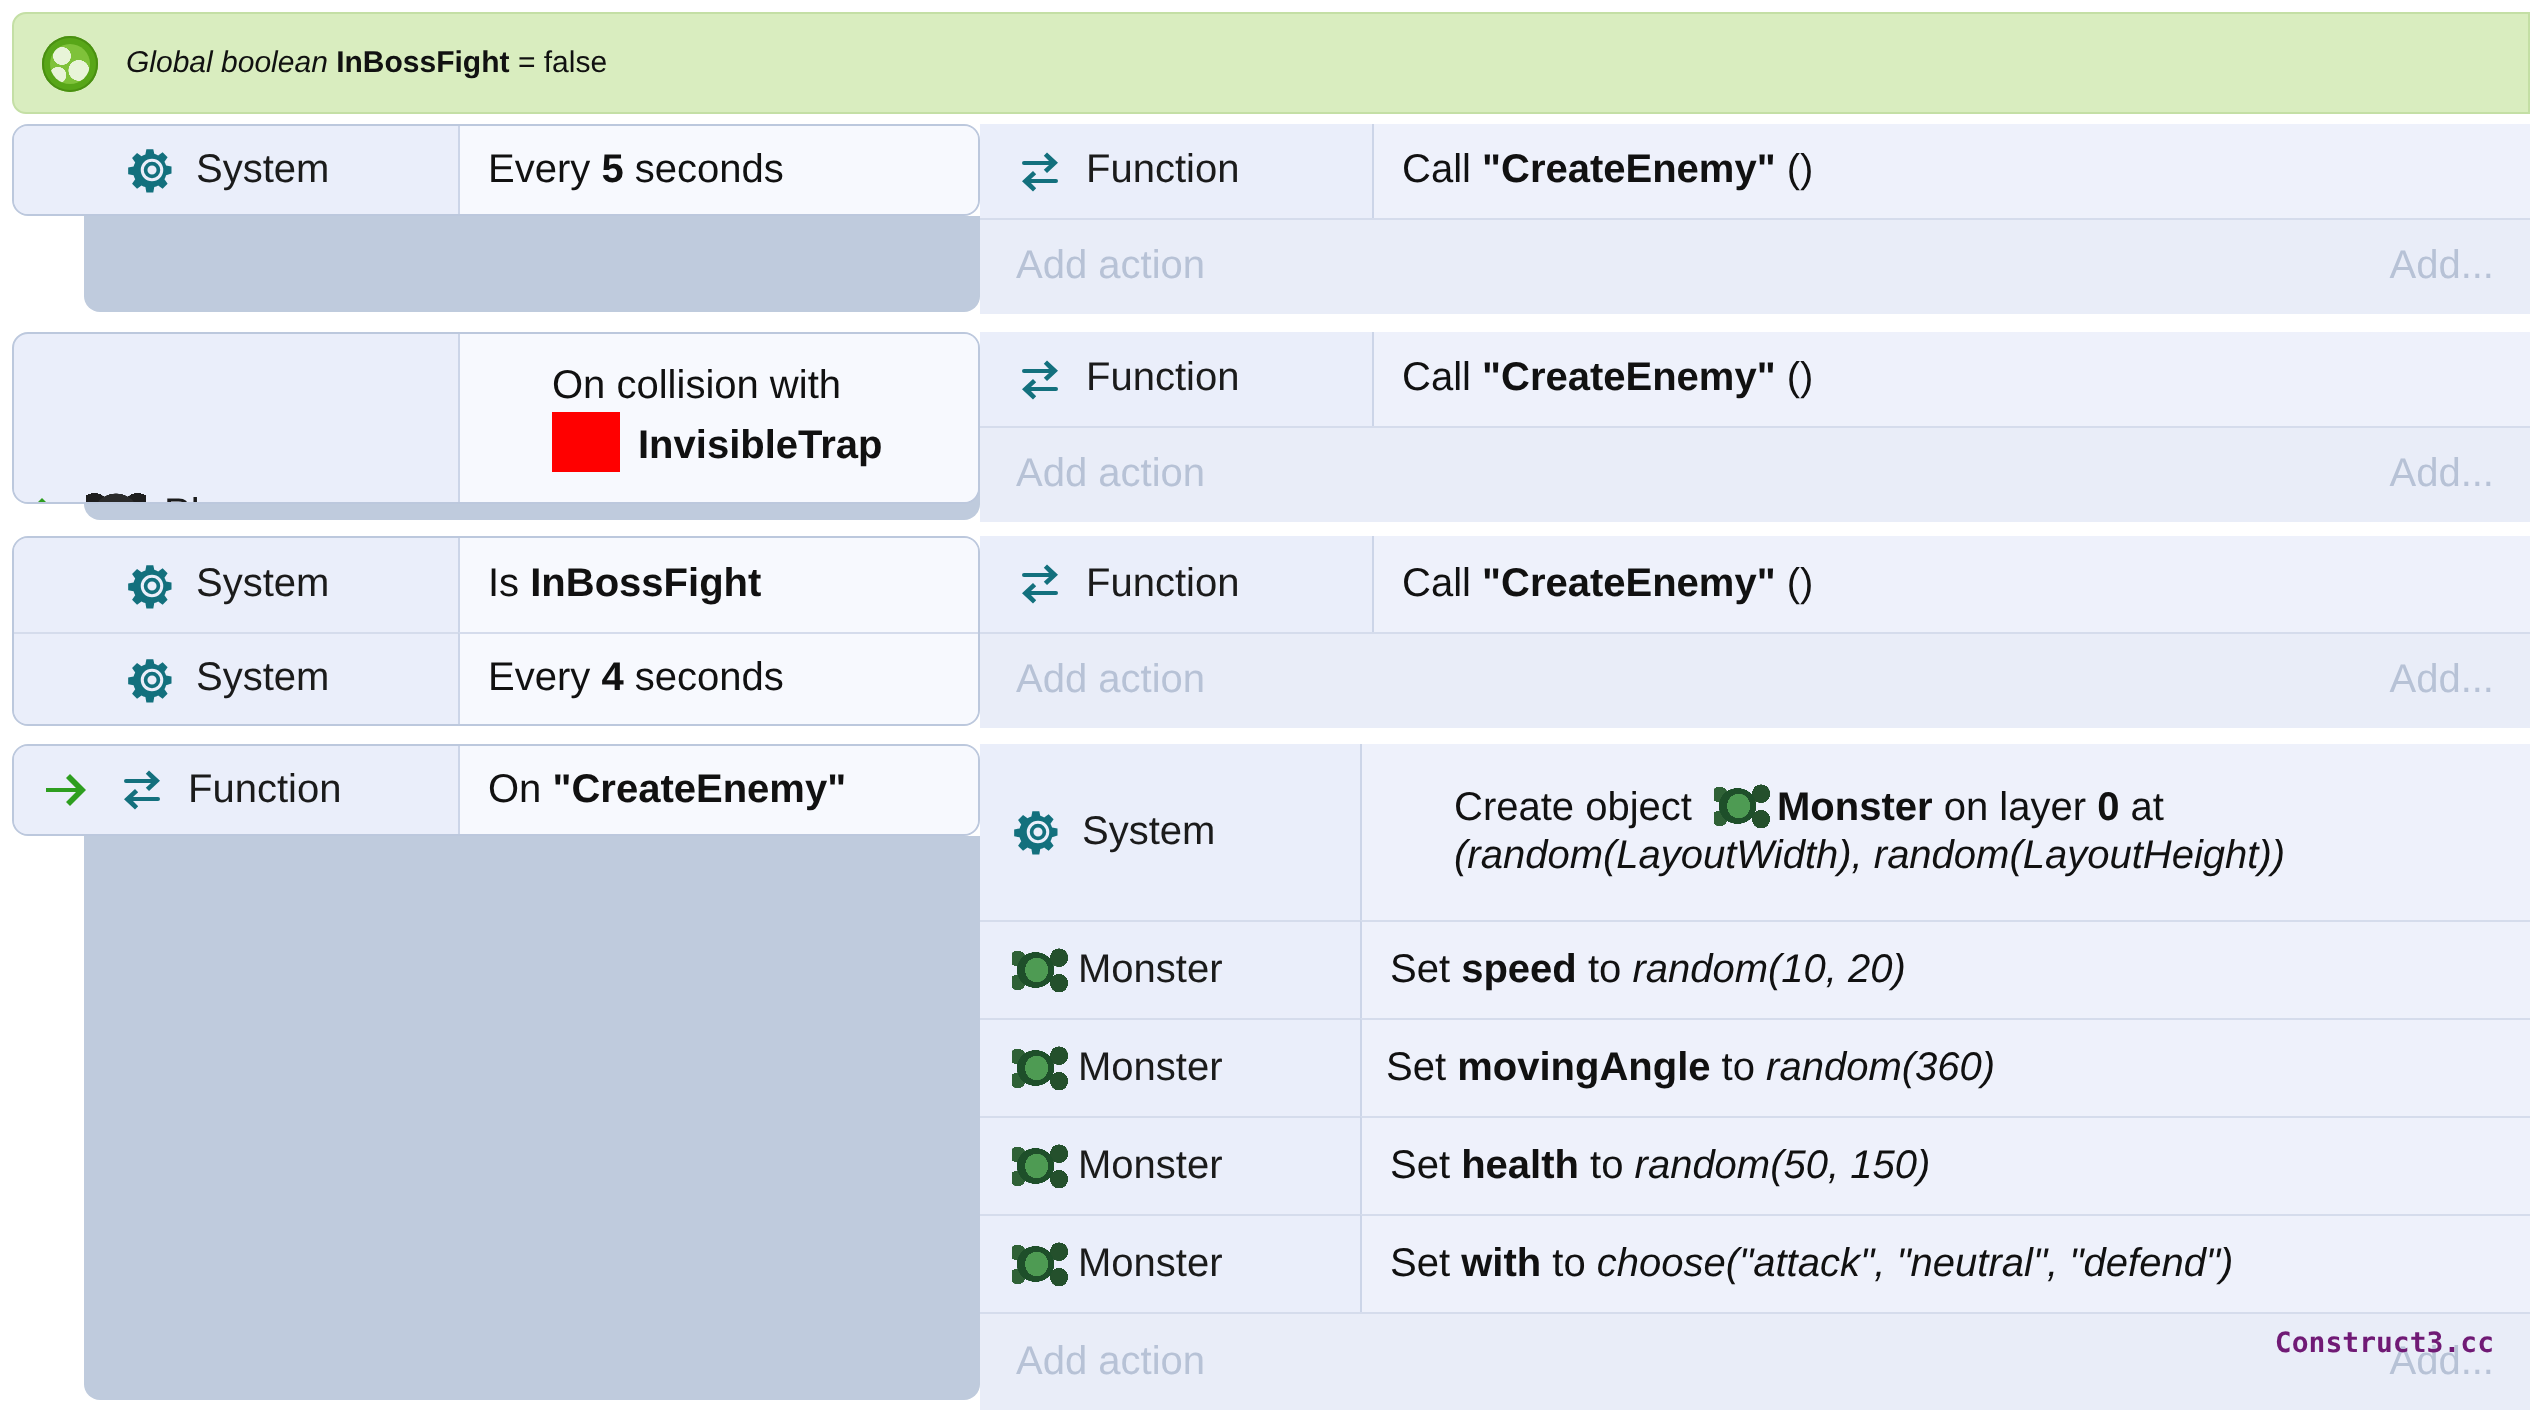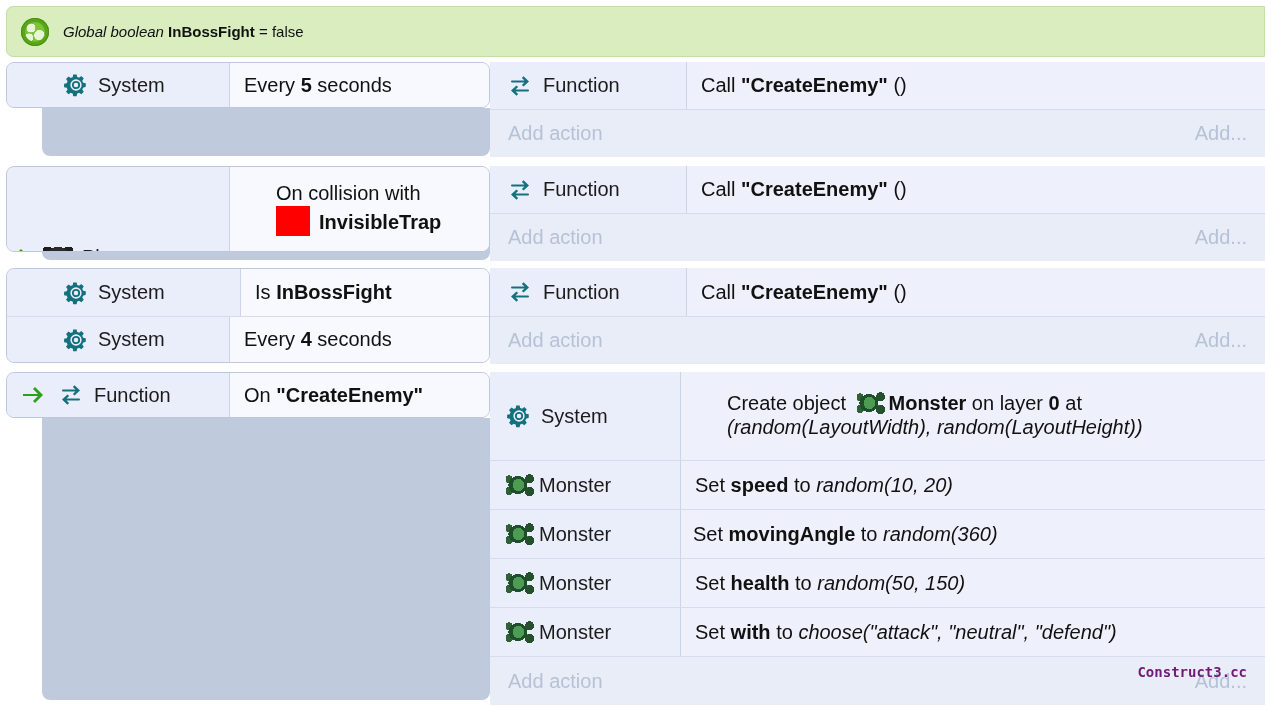--- a/index.html
+++ b/index.html
@@ -297,21 +297,21 @@
 
     <div class="cond-obj" style="left:0; top:0; width:222px; height:47px; padding-left:56px;">
       <span class="icon gear-icon">
         <svg viewBox="0 0 24 24" width="26" height="26">
             <path fill="#13707d" d="M12 8.2a3.8 3.8 0 1 0 0 7.6 3.8 3.8 0 0 0 0-7.6zm0 5.9a2.1 2.1 0 1 1 0-4.2 2.1 2.1 0 0 1 0 4.2z"></path>
             <path fill="#13707d" d="M21 13.6v-3.2l-2.5-.45a6.9 6.9 0 0 0-.75-1.8l1.45-2.05-2.3-2.3-2.05 1.45a6.9 6.9 0 0 0-1.8-.75L12.6 2.4H9.4l-.45 2.5a6.9 6.9 0 0 0-1.8.75L5.1 4.2 2.8 6.5l1.45 2.05a6.9 6.9 0 0 0-.75 1.8L1 10.8v3.2l2.5.45c.17.63.42 1.23.75 1.8L2.8 18.3l2.3 2.3 2.05-1.45c.57.33 1.17.58 1.8.75l.45 2.5h3.2l.45-2.5a6.9 6.9 0 0 0 1.8-.75l2.05 1.45 2.3-2.3-1.45-2.05c.33-.57.58-1.17.75-1.8L21 13.6zM12 17.2A5.2 5.2 0 1 1 17.2 12 5.2 5.2 0 0 1 12 17.2z"></path>
           </svg>
       </span>
       <span class="obj-label">System</span>
     </div>
-    <div class="cond-txt" style="left:222px; top:0; width:262px; height:47px;margin-left:11px;">
+    <div class="cond-txt" style="left:222px; top:0; width:262px; height:47px;">
       <span><span>Is </span><b>InBossFight</b><span></span></span>
     </div>
 
     <div class="cond-obj" style="left:0; top:47px; width:222px; height:46px; padding-left:56px; border-top:1px solid #d5dcec;">
       <span class="icon gear-icon">
         <svg viewBox="0 0 24 24" width="26" height="26">
             <path fill="#13707d" d="M12 8.2a3.8 3.8 0 1 0 0 7.6 3.8 3.8 0 0 0 0-7.6zm0 5.9a2.1 2.1 0 1 1 0-4.2 2.1 2.1 0 0 1 0 4.2z"></path>
             <path fill="#13707d" d="M21 13.6v-3.2l-2.5-.45a6.9 6.9 0 0 0-.75-1.8l1.45-2.05-2.3-2.3-2.05 1.45a6.9 6.9 0 0 0-1.8-.75L12.6 2.4H9.4l-.45 2.5a6.9 6.9 0 0 0-1.8.75L5.1 4.2 2.8 6.5l1.45 2.05a6.9 6.9 0 0 0-.75 1.8L1 10.8v3.2l2.5.45c.17.63.42 1.23.75 1.8L2.8 18.3l2.3 2.3 2.05-1.45c.57.33 1.17.58 1.8.75l.45 2.5h3.2l.45-2.5a6.9 6.9 0 0 0 1.8-.75l2.05 1.45 2.3-2.3-1.45-2.05c.33-.57.58-1.17.75-1.8L21 13.6zM12 17.2A5.2 5.2 0 1 1 17.2 12 5.2 5.2 0 0 1 12 17.2z"></path>
           </svg>
       </span>

